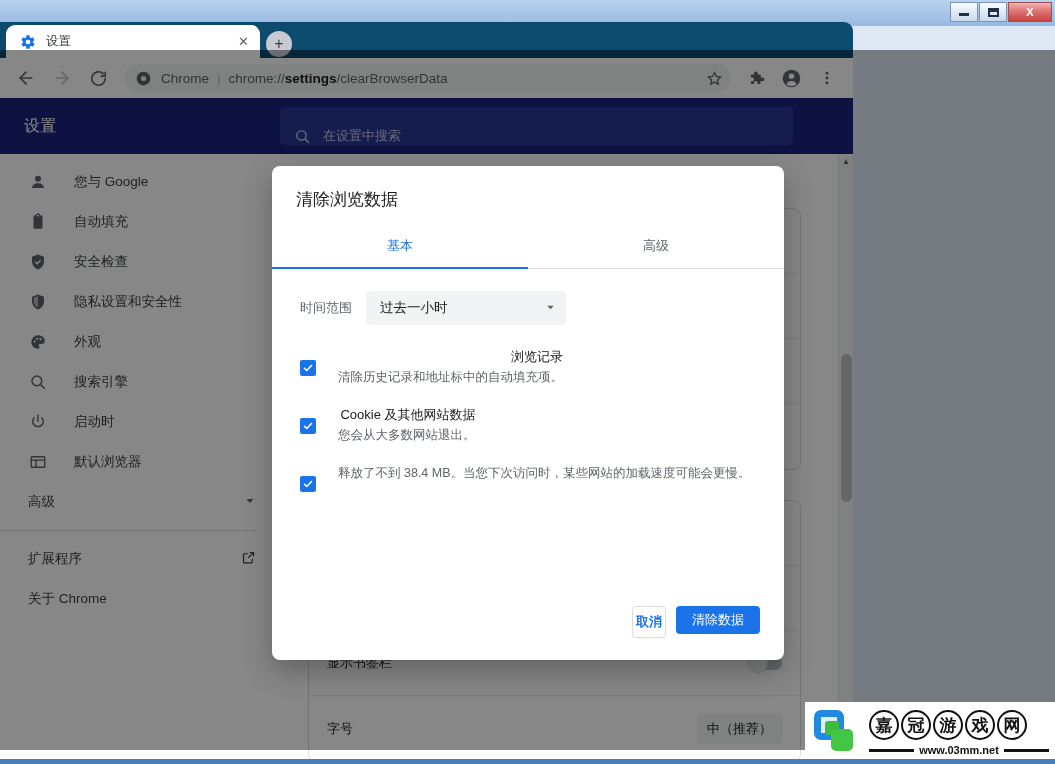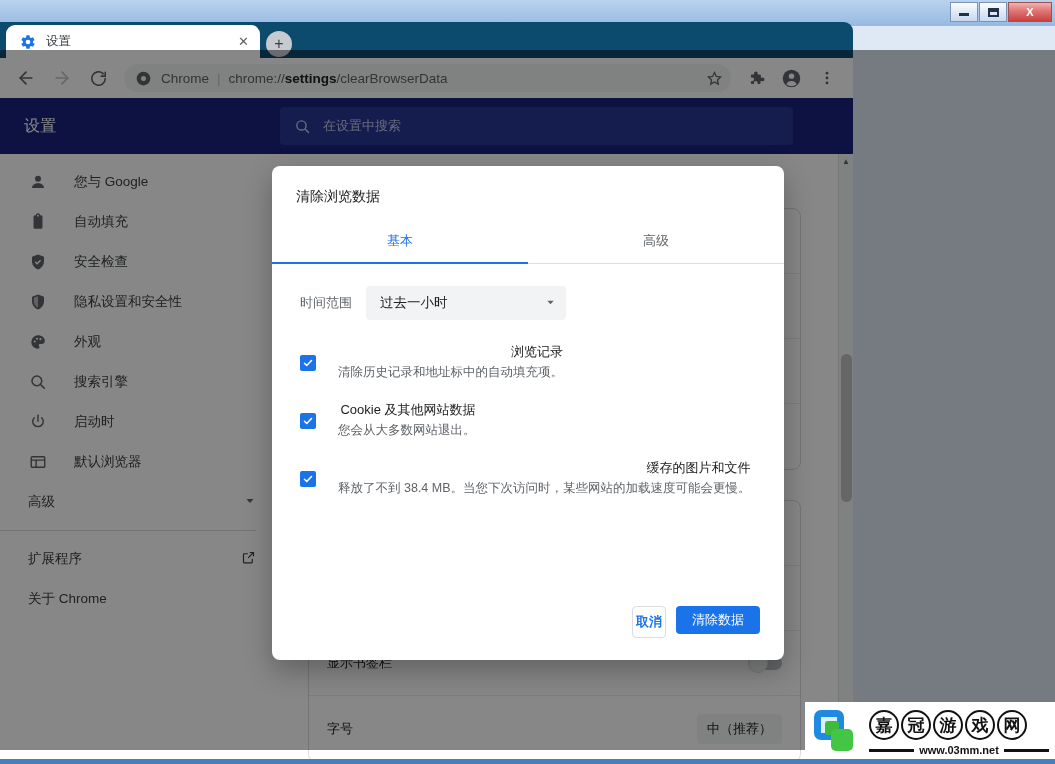--- a/index.html
+++ b/index.html
@@ -116,21 +116,21 @@
     height: 56px; background: #1a237e;
     display: flex; align-items: center;
   }
   .settings-title {
     width: 280px; padding-left: 24px; color: #fff;
     font-size: 16px; letter-spacing: .3px;
   }
   .settings-search {
     flex: 1 1 auto; max-width: 680px; height: 38px; margin-right: 60px;
     background: #283593; border-radius: 4px;
-    display: flex; align-items: center; padding: 0 14px;
+    display: flex; align-items: flex-end; padding: 0 14px;
   }
   .settings-search .sicon { color: #c5cae9; display: flex; margin-right: 12px; }
   .settings-search .sph { color: #c5cae9; font-size: 13px; }
 
   .settings-body { position: relative; display: flex; height: 618px; }
   .sidebar { width: 280px; background: #fff; padding-top: 8px; flex: 0 0 280px; }
   .nav-item {
     height: 40px; display: flex; align-items: center;
     padding-left: 28px; color: #3c4043; font-size: 13.5px; text-align: right;
   }
@@ -193,21 +193,21 @@
     position: absolute; left: 0; top: 50px; width: 1055px; height: 700px;
     background: rgba(0,0,0,.47);
   }
   .modal {
     position: absolute; left: 272px; top: 166px; width: 512px; height: 494px;
     background: #fff; border-radius: 8px;
     box-shadow: 0 11px 28px rgba(0,0,0,.28);
     display: flex; flex-direction: column; overflow: hidden;
   }
   .modal-title {
-    padding: 22px 24px 14px; font-size: 14px; color: #202124;
+    padding: 22px 24px 14px; font-size: 17px; color: #202124;
   }
   .modal-tabs { display: flex; position: relative; border-bottom: 1px solid #e0e0e0; }
   .mtab {
     flex: 1 1 50%; text-align: center; padding: 12px 0 13px;
     font-size: 13px; color: #5f6368;
   }
   .mtab.active { color: #1a73e8; font-weight: 500; }
   .mtab-underline {
     position: absolute; left: 0; bottom: -1px; width: 50%; height: 2px; background: #1a73e8;
   }
@@ -592,21 +592,20 @@
         </span>
       </div>
 
       <div class="cb-row">
         <span class="cbox">
           <svg width="12" height="12" viewBox="0 0 24 24" fill="none" stroke="#fff" stroke-width="3.2" stroke-linecap="round" stroke-linejoin="round">
               <path d="M5 12.5l4.5 4.5L19 7"></path>
             </svg>
         </span>
         <span class="cb-text">
-          <div class="cb-label">缓存的图片和文件</div>
           <div class="cb-desc">释放了不到 38.4 MB。当您下次访问时，某些网站的加载速度可能会更慢。</div>
         </span>
       </div>
     </div>
 
     <div class="modal-footer">
       <button class="btn-cancel">取消</button>
       <button class="btn-primary">清除数据</button>
     </div>
   </div>

